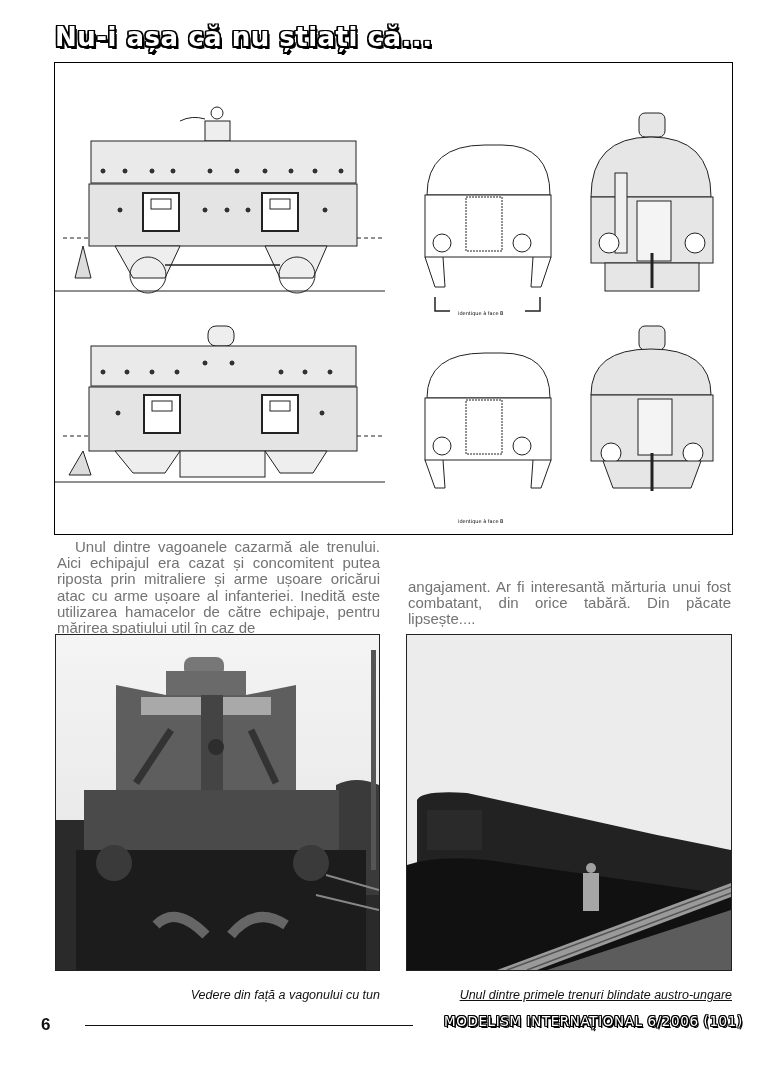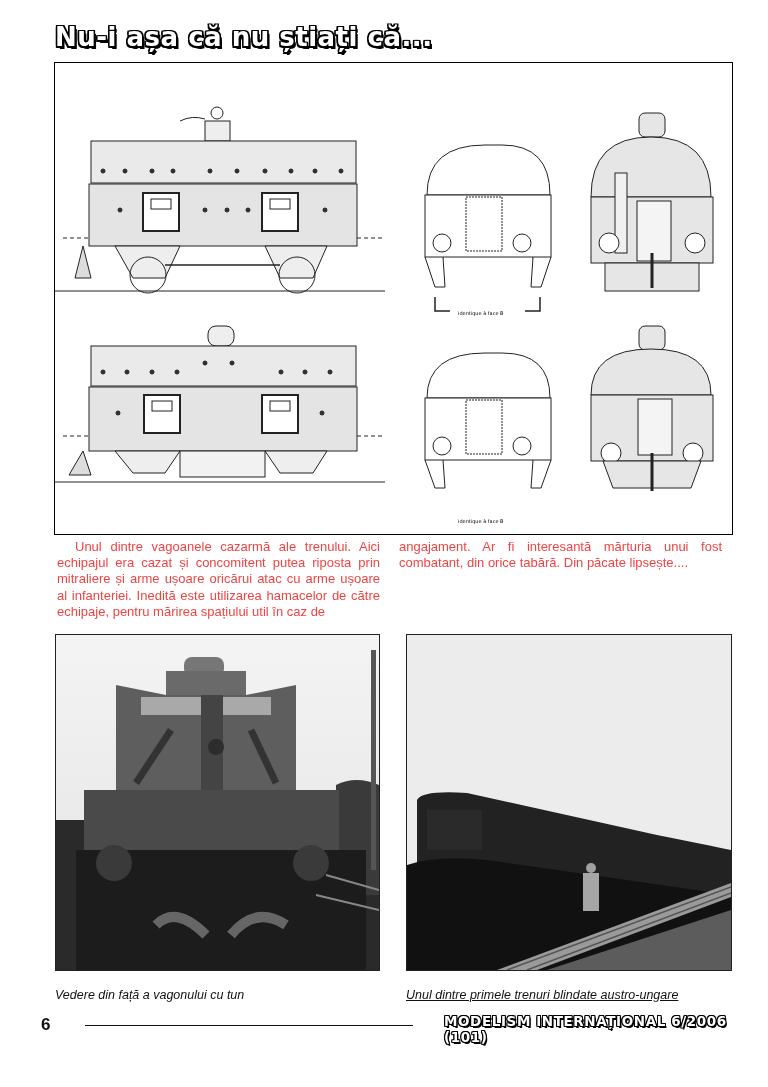--- a/index.html
+++ b/index.html
@@ -6,36 +6,36 @@
   body { width:768px; height:1087px; position:relative; overflow:hidden; font-family:"Liberation Sans", sans-serif; color:#111; }
   .abs { position:absolute; }
   .title {
     left:55px; top:22px; font-family:"DejaVu Sans", sans-serif; font-weight:bold; font-size:26px;
     color:#fff; letter-spacing:0.5px;
     text-shadow: -1.5px -1.5px 0 #000, 1.5px -1.5px 0 #000, -1.5px 1.5px 0 #000, 1.5px 1.5px 0 #000,
                  0 -1.5px 0 #000, 0 1.5px 0 #000, -1.5px 0 0 #000, 1.5px 0 0 #000, 2.5px 2.5px 0 #000;
   }
   .frame { left:54px; top:62px; width:677px; height:471px; border:1.5px solid #000; background:#fff; }
   .frame svg { position:absolute; left:0; top:0; }
-  .col { top:539px; width:323px; font-size:13px; line-height:16.2px; text-align:justify; color:#ef4444; }
+  .col { top:539px; width:323px; font-size:15px; line-height:16.2px; text-align:justify; color:#737373; }
   .col p { margin:0; }
   .col p.ind { text-indent:18px; }
   .col-left { left:57px; }
-  .col-right { left:399px; }
+  .col-right { left:408px;margin-top:40px; }
   .photo { border:1.5px solid #222; overflow:hidden; }
   .photo svg { display:block; }
   .photo-1 { left:55px; top:634px; width:323px; height:335px; }
   .photo-2 { left:406px; top:634px; width:324px; height:335px; }
-  .caption { top:988px; font-size:12.5px; font-style:italic; text-align:left; color:#111; }
+  .caption { top:988px; font-size:12.5px; font-style:italic; text-align:right; color:#111; }
   .cap-1 { left:55px; width:325px; }
   .cap-2 { left:406px; width:326px;text-decoration:underline; }
   .page-num { left:41px; top:1015px; font-size:17px; font-weight:bold; font-family:"Liberation Sans", sans-serif; }
   .rule { left:85px; top:1025px; width:328px; height:0; border-top:1.6px solid #111; }
   .mag {
-    left:444px; top:1013px; font-family:"DejaVu Sans", sans-serif; font-weight:bold; font-size:13.5px;
+    left:444px; top:1013px; font-family:"DejaVu Sans", sans-serif; font-weight:normal; font-size:13.5px;
     color:#fff; letter-spacing:0.6px;
     text-shadow: -1px -1px 0 #000, 1px -1px 0 #000, -1px 1px 0 #000, 1px 1px 0 #000,
                  0 -1px 0 #000, 0 1px 0 #000, -1px 0 0 #000, 1px 0 0 #000, 1.6px 1.6px 0 #000;
   }
   .lbl { font-size:5px; font-family:"DejaVu Sans", sans-serif; }
 </style>
 </head>
 <body>
 
 <div class="abs title">Nu-i așa că nu știați că...</div>

